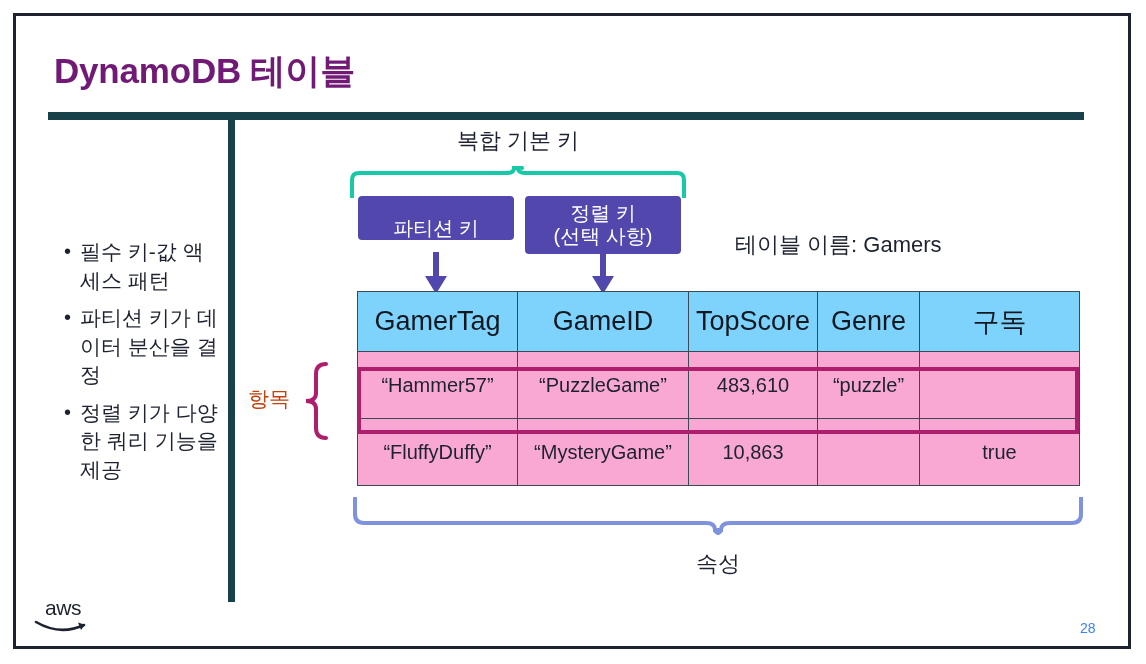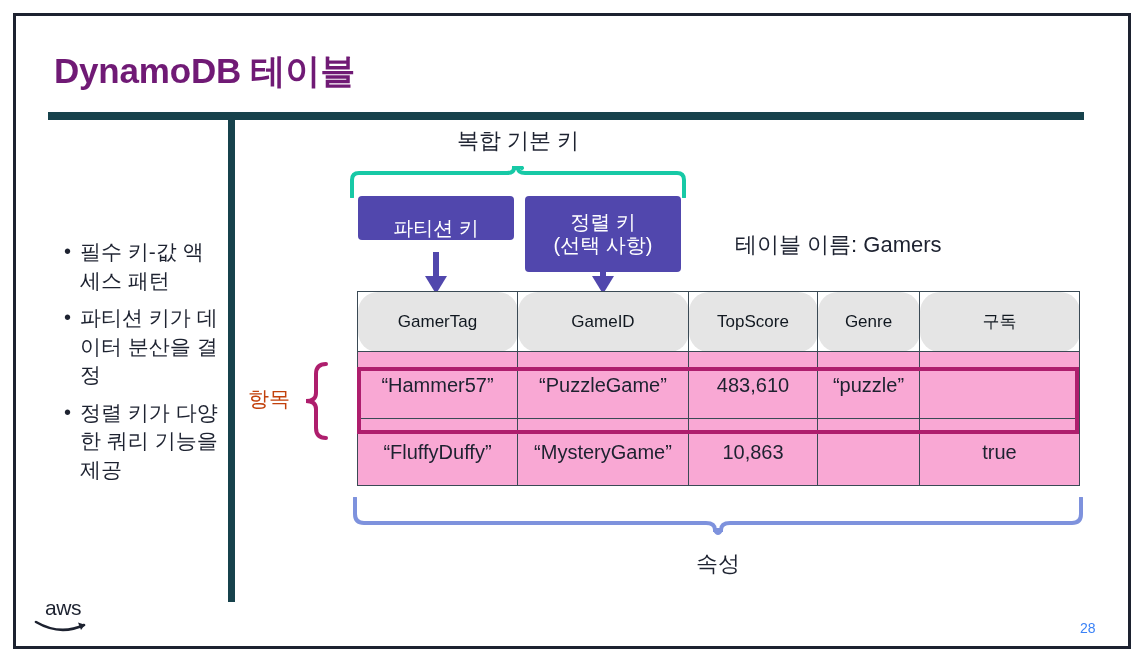--- a/index.html
+++ b/index.html
@@ -78,21 +78,21 @@
     position:absolute;
     background:#5147ad;
     border-radius:4px;
     color:#ffffff;
     display:flex;align-items:center;justify-content:center;
     text-align:center;
     font-size:20px;
     line-height:1.15;
   }
   #partition-key-box{left:358px;top:196px;width:156px;height:44px;align-items:flex-end;}
-  #sort-key-box{left:525px;top:196px;width:156px;height:76px;align-items:center;}
+  #sort-key-box{left:525px;top:196px;width:156px;height:58px;align-items:center;}
 
   
   .arrow{position:absolute;}
 
   
   #table-name{
     position:absolute;left:735px;top:196px;
     font-size:22px;color:#1d2230;white-space:nowrap;margin-top:34px;
   }
 
@@ -102,26 +102,25 @@
     width:722px;
     border-collapse:collapse;
     table-layout:fixed;
   }
   #tbl th,#tbl td{
     border:1px solid #3a4a55;
     text-align:center;
     vertical-align:middle;
   }
   #tbl th{
-    background:#e5e5e5;
+    background:#7dd3fc;
     color:#111820;
-    font-size:17px;
+    font-size:27px;
     font-weight:normal;
     height:57px;
-    border-radius:20px;
   }
   #tbl td{
     background:#f9a8d4;
     color:#1d2230;
     font-size:20px;
     height:64px;
   }
   .col-1{width:160px;}
   .col-2{width:171px;}
   .col-3{width:129px;}

